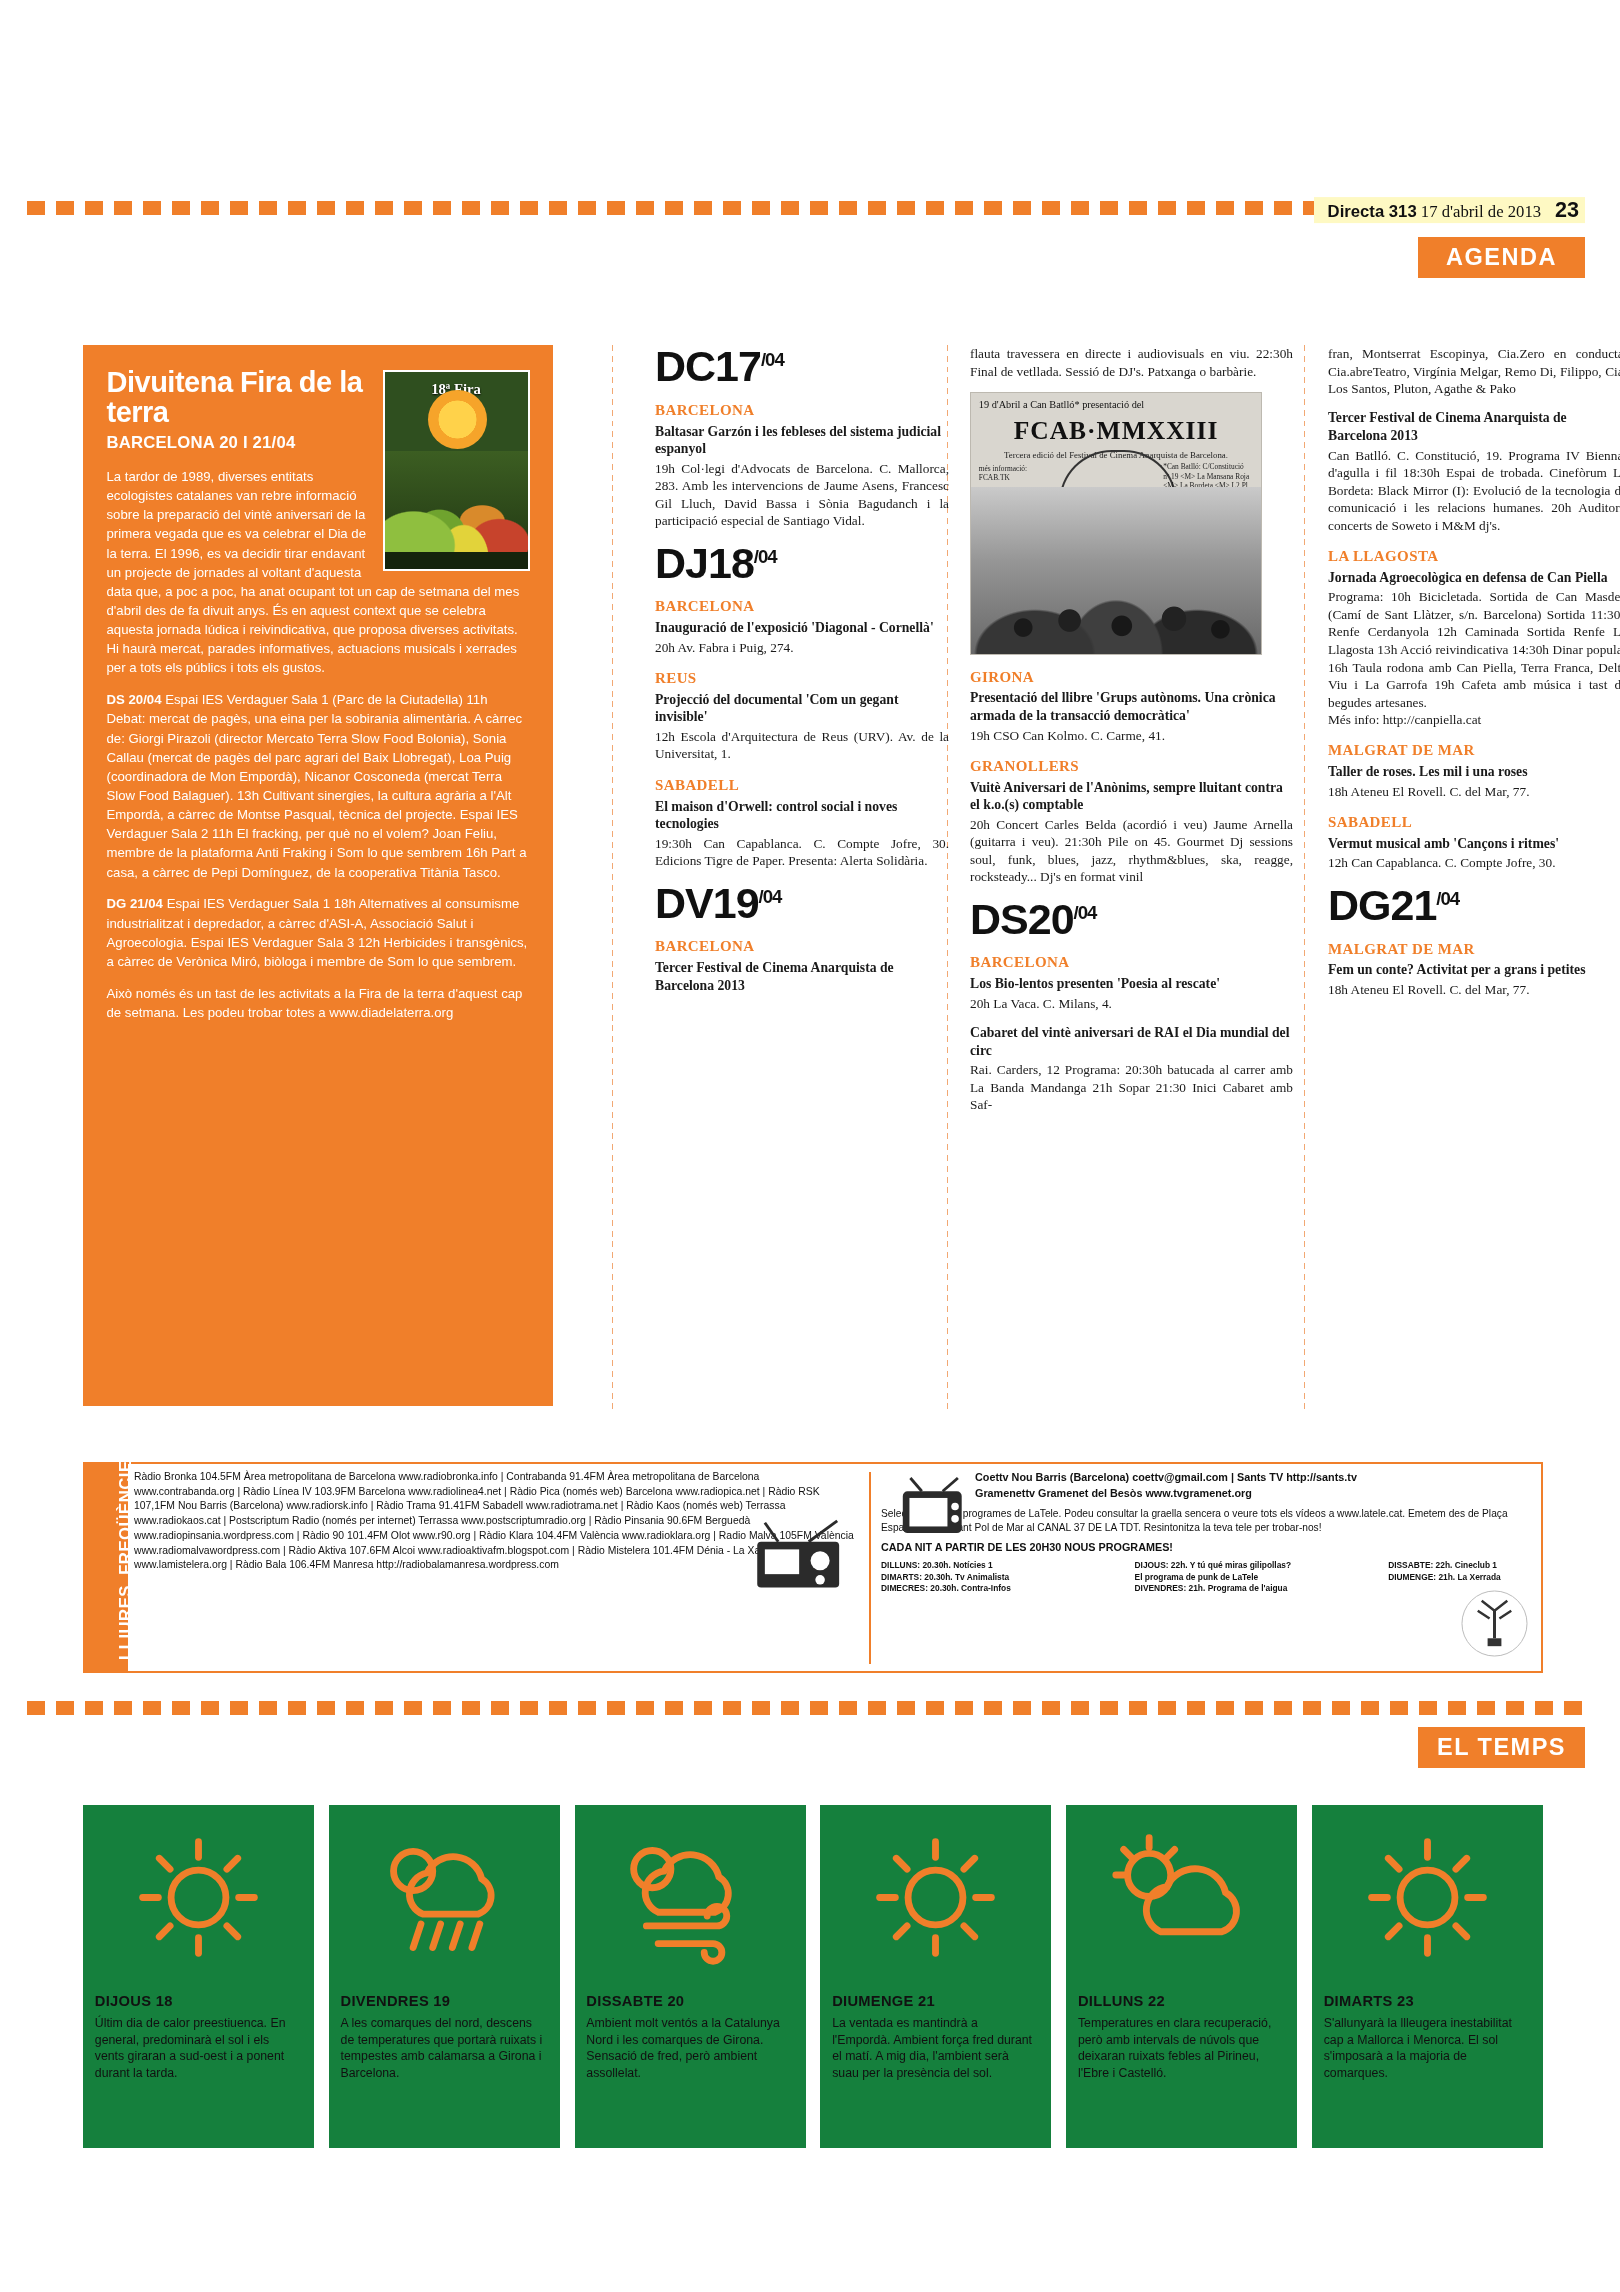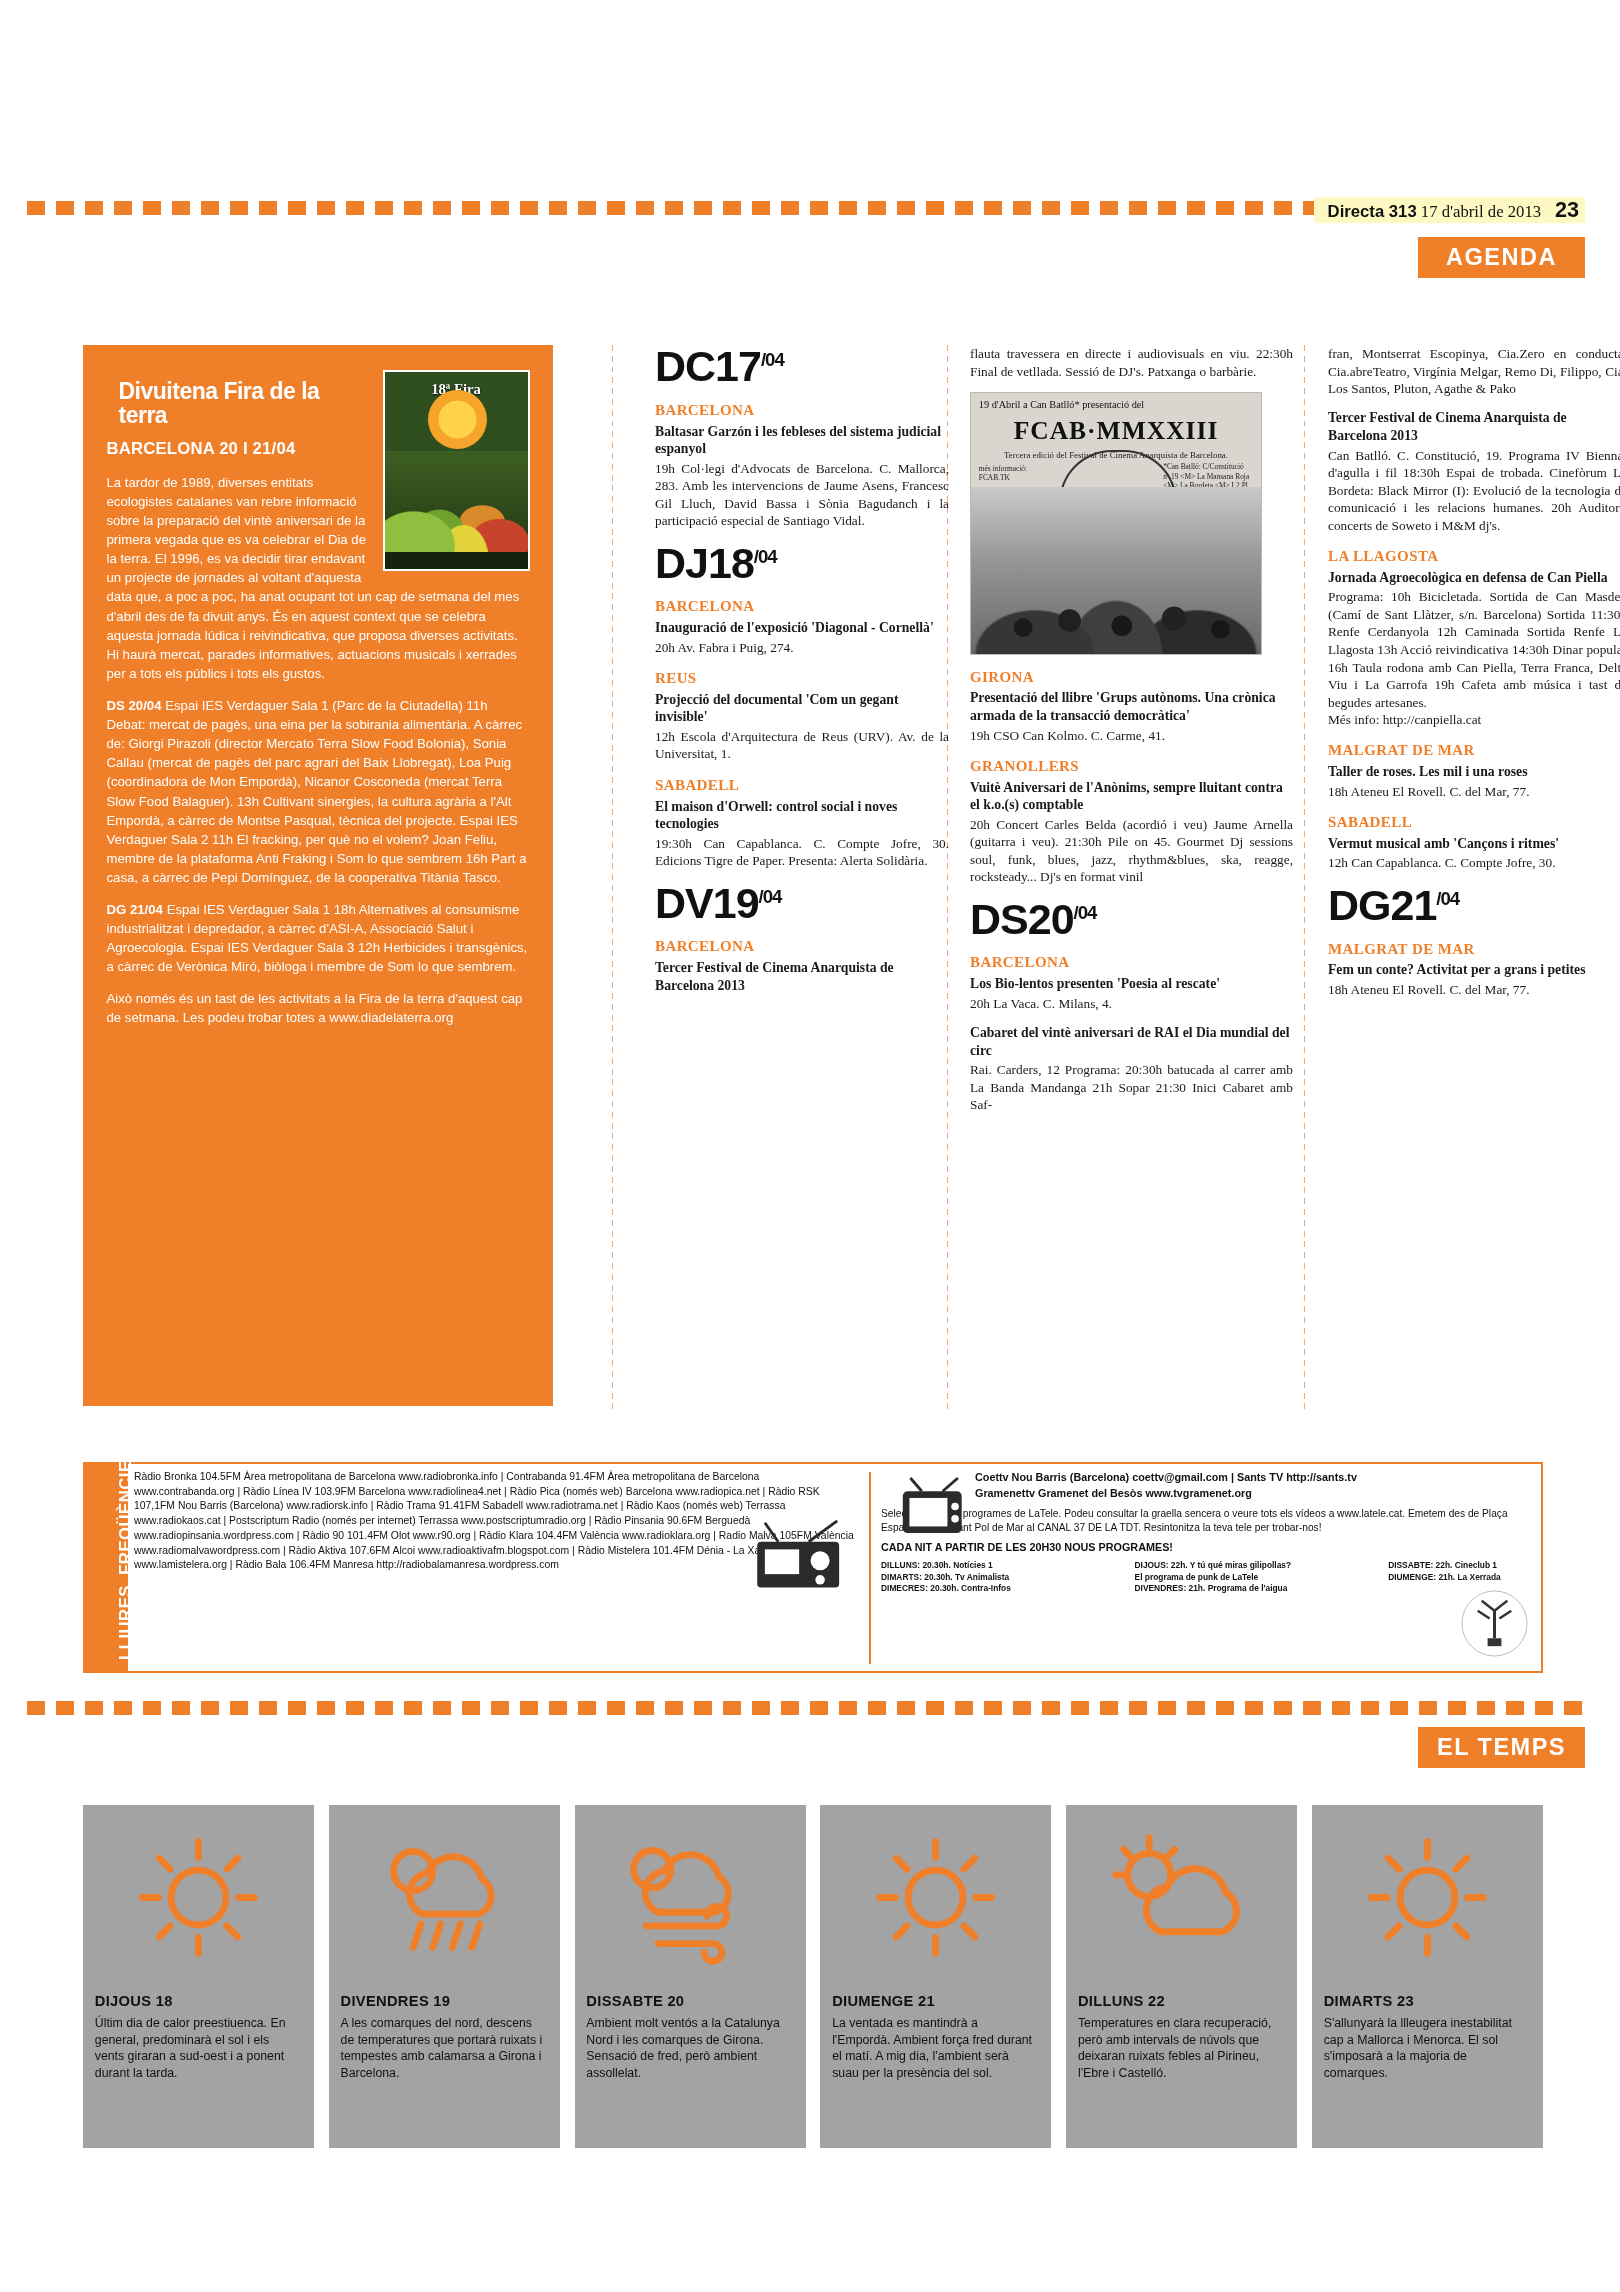--- a/index.html
+++ b/index.html
@@ -47,21 +47,21 @@
 
   .vline { position:absolute; top:0; width:1px; height:1068px;
            background: repeating-linear-gradient(to bottom, #f2a873 0 5.9px, transparent 5.9px 10.8px); }
 
   
   .feature {
     background:#f07f2a; color:#fff; padding:21.6px 23.5px 25.5px 23.5px; width:470px;
     min-height:1061px;
     font-family:"Liberation Sans", sans-serif;
   }
-  .feature h1 { margin:12px; font-size:23px; line-height:1.05; letter-spacing:-0.5px; }
+  .feature h1 { margin:0; font-size:29px; line-height:1.05; letter-spacing:-0.5px; }
   .feature .sub { margin:5.9px 0 13.7px 0; font-size:16.7px; font-weight:bold; letter-spacing:0.2px; }
   .feature p { margin:0 0 12.7px 0; font-size:13.2px; line-height:1.45; }
   .feature b { font-weight:bold; }
   .feature .addr { margin-bottom:15.7px; }
 
   .poster {
     float:right; margin:3.9px 0 5.9px 13.7px;
     width:147px; height:201px;
     background:#2f4f1f;
     border:2px solid #fff;
@@ -147,21 +147,21 @@
   .freq-right .blurb { font-size:10.2px; line-height:1.4; margin-top:5.9px; }
   .freq-right .cta { font-weight:bold; font-size:10.8px; margin-top:5px; }
   .sched { margin-top:7.8px; display:flex; gap:13.7px; font-size:8.4px; line-height:1.35; }
   .sched .sc { flex:1; }
   .sched .sc b { display:block; }
   .tv-ico { position:absolute; left:17.6px; top:5.9px; width:76px; height:61px; }
   .ant-ico { position:absolute; right:5.9px; bottom:7.8px; width:69px; height:69px; }
 
   
   .weather { position:absolute; left:83px; top:1805px; width:1460px; height:343px; display:flex; gap:14.7px; }
-  .wcard { width:233px; background:#a3a3a3; position:relative; }
+  .wcard { width:233px; background:#15803d; position:relative; }
   .wcard .icowrap { height:184px; display:flex; align-items:center; justify-content:center; }
   .wcard .wday { font-weight:bold; font-size:14.7px; color:#111; margin:3.9px 11.8px 5.9px 11.8px; letter-spacing:0.3px;}
   .wcard .wtxt { font-size:12.3px; line-height:1.36; color:#111; margin:0 13.7px 11.8px 11.8px; }
 
   svg .st { fill:none; stroke:#f07f2a; stroke-width:7; stroke-linecap:round; }
 </style>
 </head>
 <body>
 
 <div class="page">

